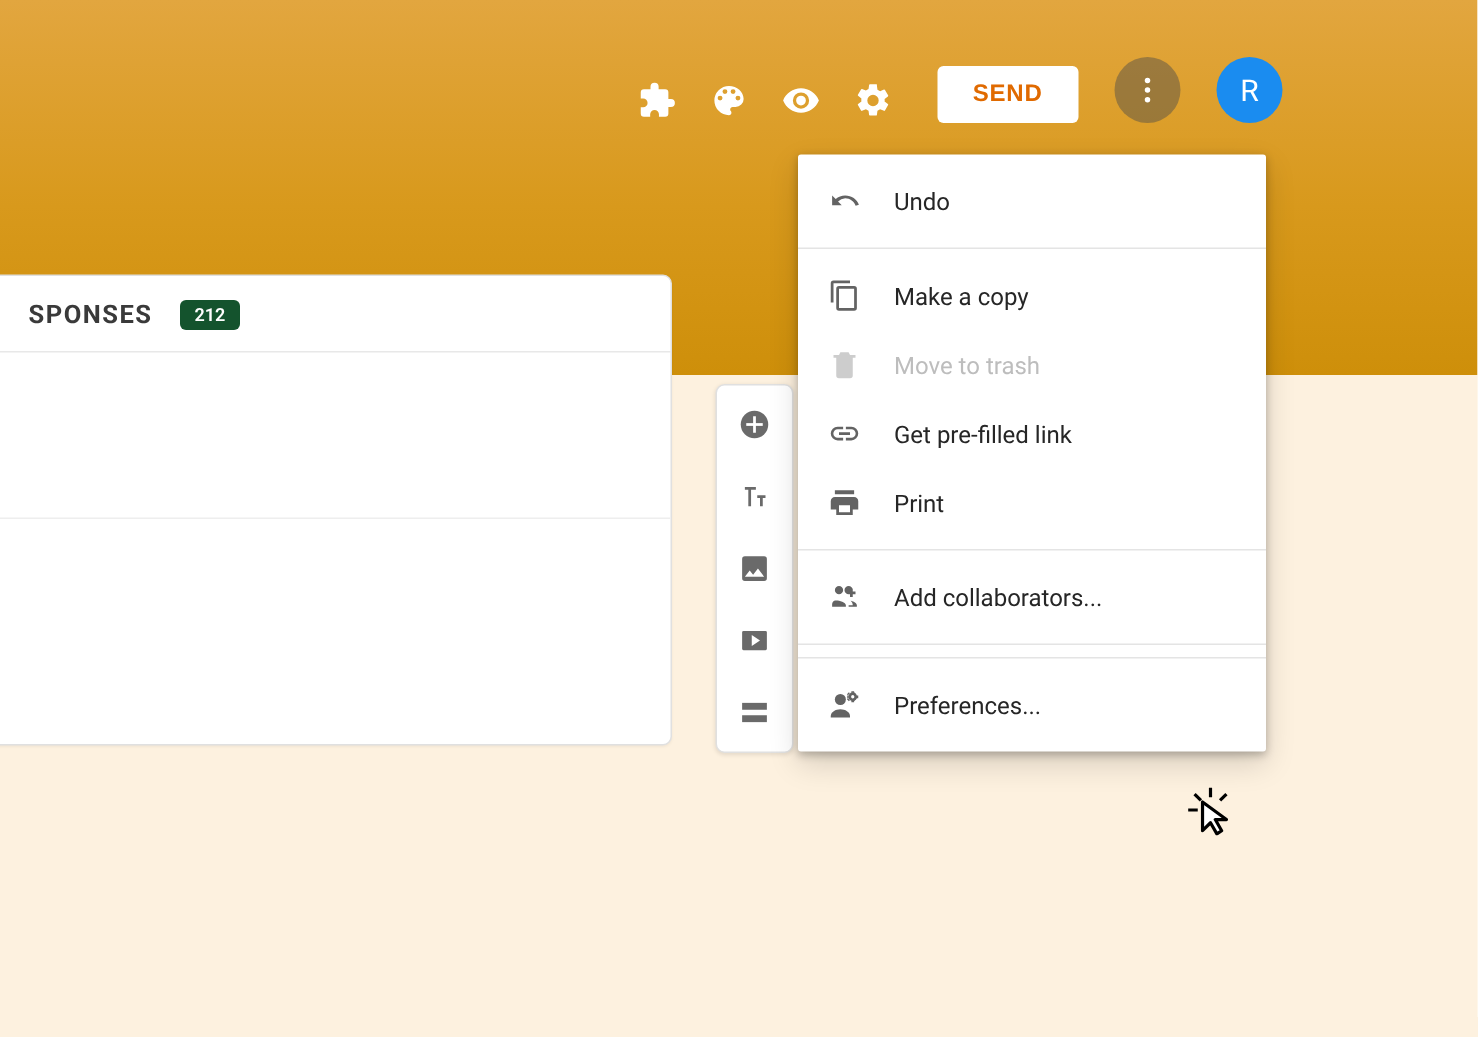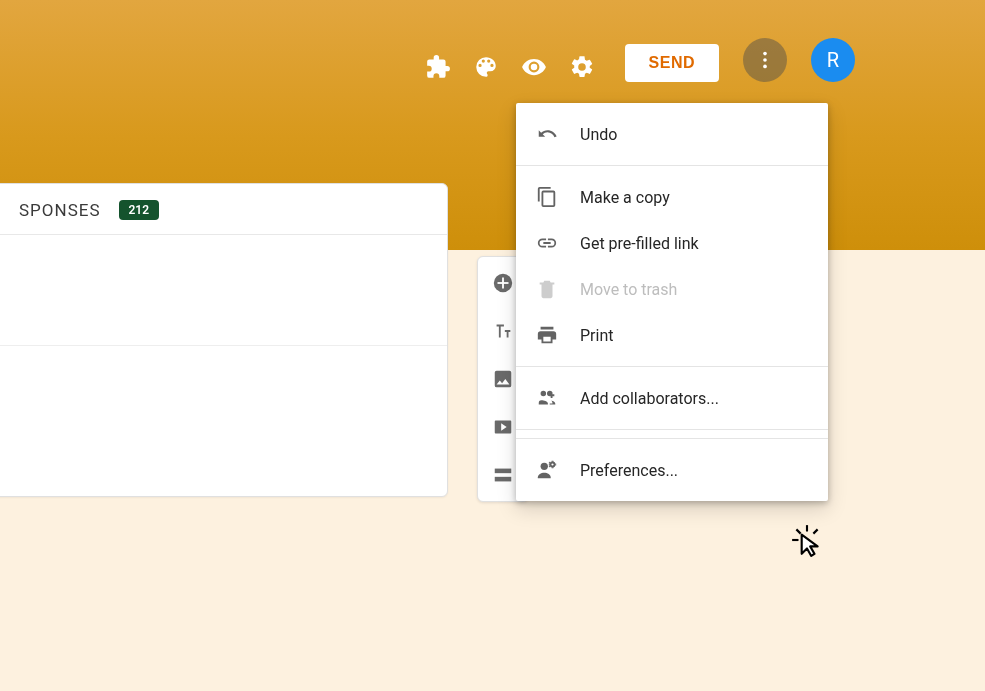--- a/index.html
+++ b/index.html
@@ -83,21 +83,21 @@
     padding-bottom: 150px;
   }
   .tabs-row {
     display: flex;
     align-items: center;
     padding: 16px 20px 14px;
     border-bottom: 1px solid #e8e8e8;
   }
   .responses-label {
     font-size: 17px;
-    font-weight: 400;
+    font-weight: 700;
     letter-spacing: 1px;
     color: #3a3a3a;
   }
   .badge {
     background: #14532d;
     color: #fff;
     font-weight: 600;
     font-size: 12px;
     padding: 3px 10px;
     border-radius: 4px;
@@ -128,21 +128,21 @@
   .side-toolbar .side-icon {
     width: 24px; height: 24px;
     display: flex; align-items: center; justify-content: center;
     cursor: pointer;
   }
   .side-toolbar svg { width: 22px; height: 22px; fill: #6a6a6a; }
 
   .dropdown {
     position: absolute;
     top: 103px;
-    left: 516px;
+    left: 532px;
     width: 312px;
     background: #fff;
     border-radius: 2px;
     box-shadow: 0 2px 6px rgba(0,0,0,0.25), 0 8px 20px rgba(0,0,0,0.15);
     z-index: 40;
     padding: 8px 0;
   }
   .menu-item {
     display: flex;
     align-items: center;
@@ -264,35 +264,35 @@
   <div class="menu-separator"></div>
 
   <div class="menu-item">
     <span class="mi-icon">
       <svg viewBox="0 0 24 24">
           <path d="M16 1H4a2 2 0 0 0-2 2v14h2V3h12V1zm3 4H8a2 2 0 0 0-2 2v14a2 2 0 0 0 2 2h11a2 2 0 0 0 2-2V7a2 2 0 0 0-2-2zm0 16H8V7h11v14z"></path>
         </svg>
     </span>
     <span>Make a copy</span>
   </div>
+  <div class="menu-item disabled">
+    <span class="mi-icon">
+      <svg viewBox="0 0 24 24">
+          <path d="M6 7h12v13a2 2 0 0 1-2 2H8a2 2 0 0 1-2-2V7zm3-4h6l1 2h4v2H4V5h4l1-2z"></path>
+        </svg>
+    </span>
+    <span>Move to trash</span>
+  </div>
   <div class="menu-item">
     <span class="mi-icon">
       <svg viewBox="0 0 24 24">
           <path d="M3.9 12a3.1 3.1 0 0 1 3.1-3.1h4V7H7a5 5 0 0 0 0 10h4v-1.9H7A3.1 3.1 0 0 1 3.9 12zM8 13h8v-2H8v2zm9-6h-4v1.9h4a3.1 3.1 0 0 1 0 6.2h-4V17h4a5 5 0 0 0 0-10z"></path>
         </svg>
     </span>
     <span>Get pre-filled link</span>
-  </div>
-  <div class="menu-item disabled">
-    <span class="mi-icon">
-      <svg viewBox="0 0 24 24">
-          <path d="M6 7h12v13a2 2 0 0 1-2 2H8a2 2 0 0 1-2-2V7zm3-4h6l1 2h4v2H4V5h4l1-2z"></path>
-        </svg>
-    </span>
-    <span>Move to trash</span>
   </div>
   <div class="menu-item">
     <span class="mi-icon">
       <svg viewBox="0 0 24 24">
           <path d="M19 8H5a3 3 0 0 0-3 3v6h4v4h12v-4h4v-6a3 3 0 0 0-3-3zm-3 11H8v-5h8v5zm3-13H5V3h14v3z"></path>
         </svg>
     </span>
     <span>Print</span>
   </div>
 

